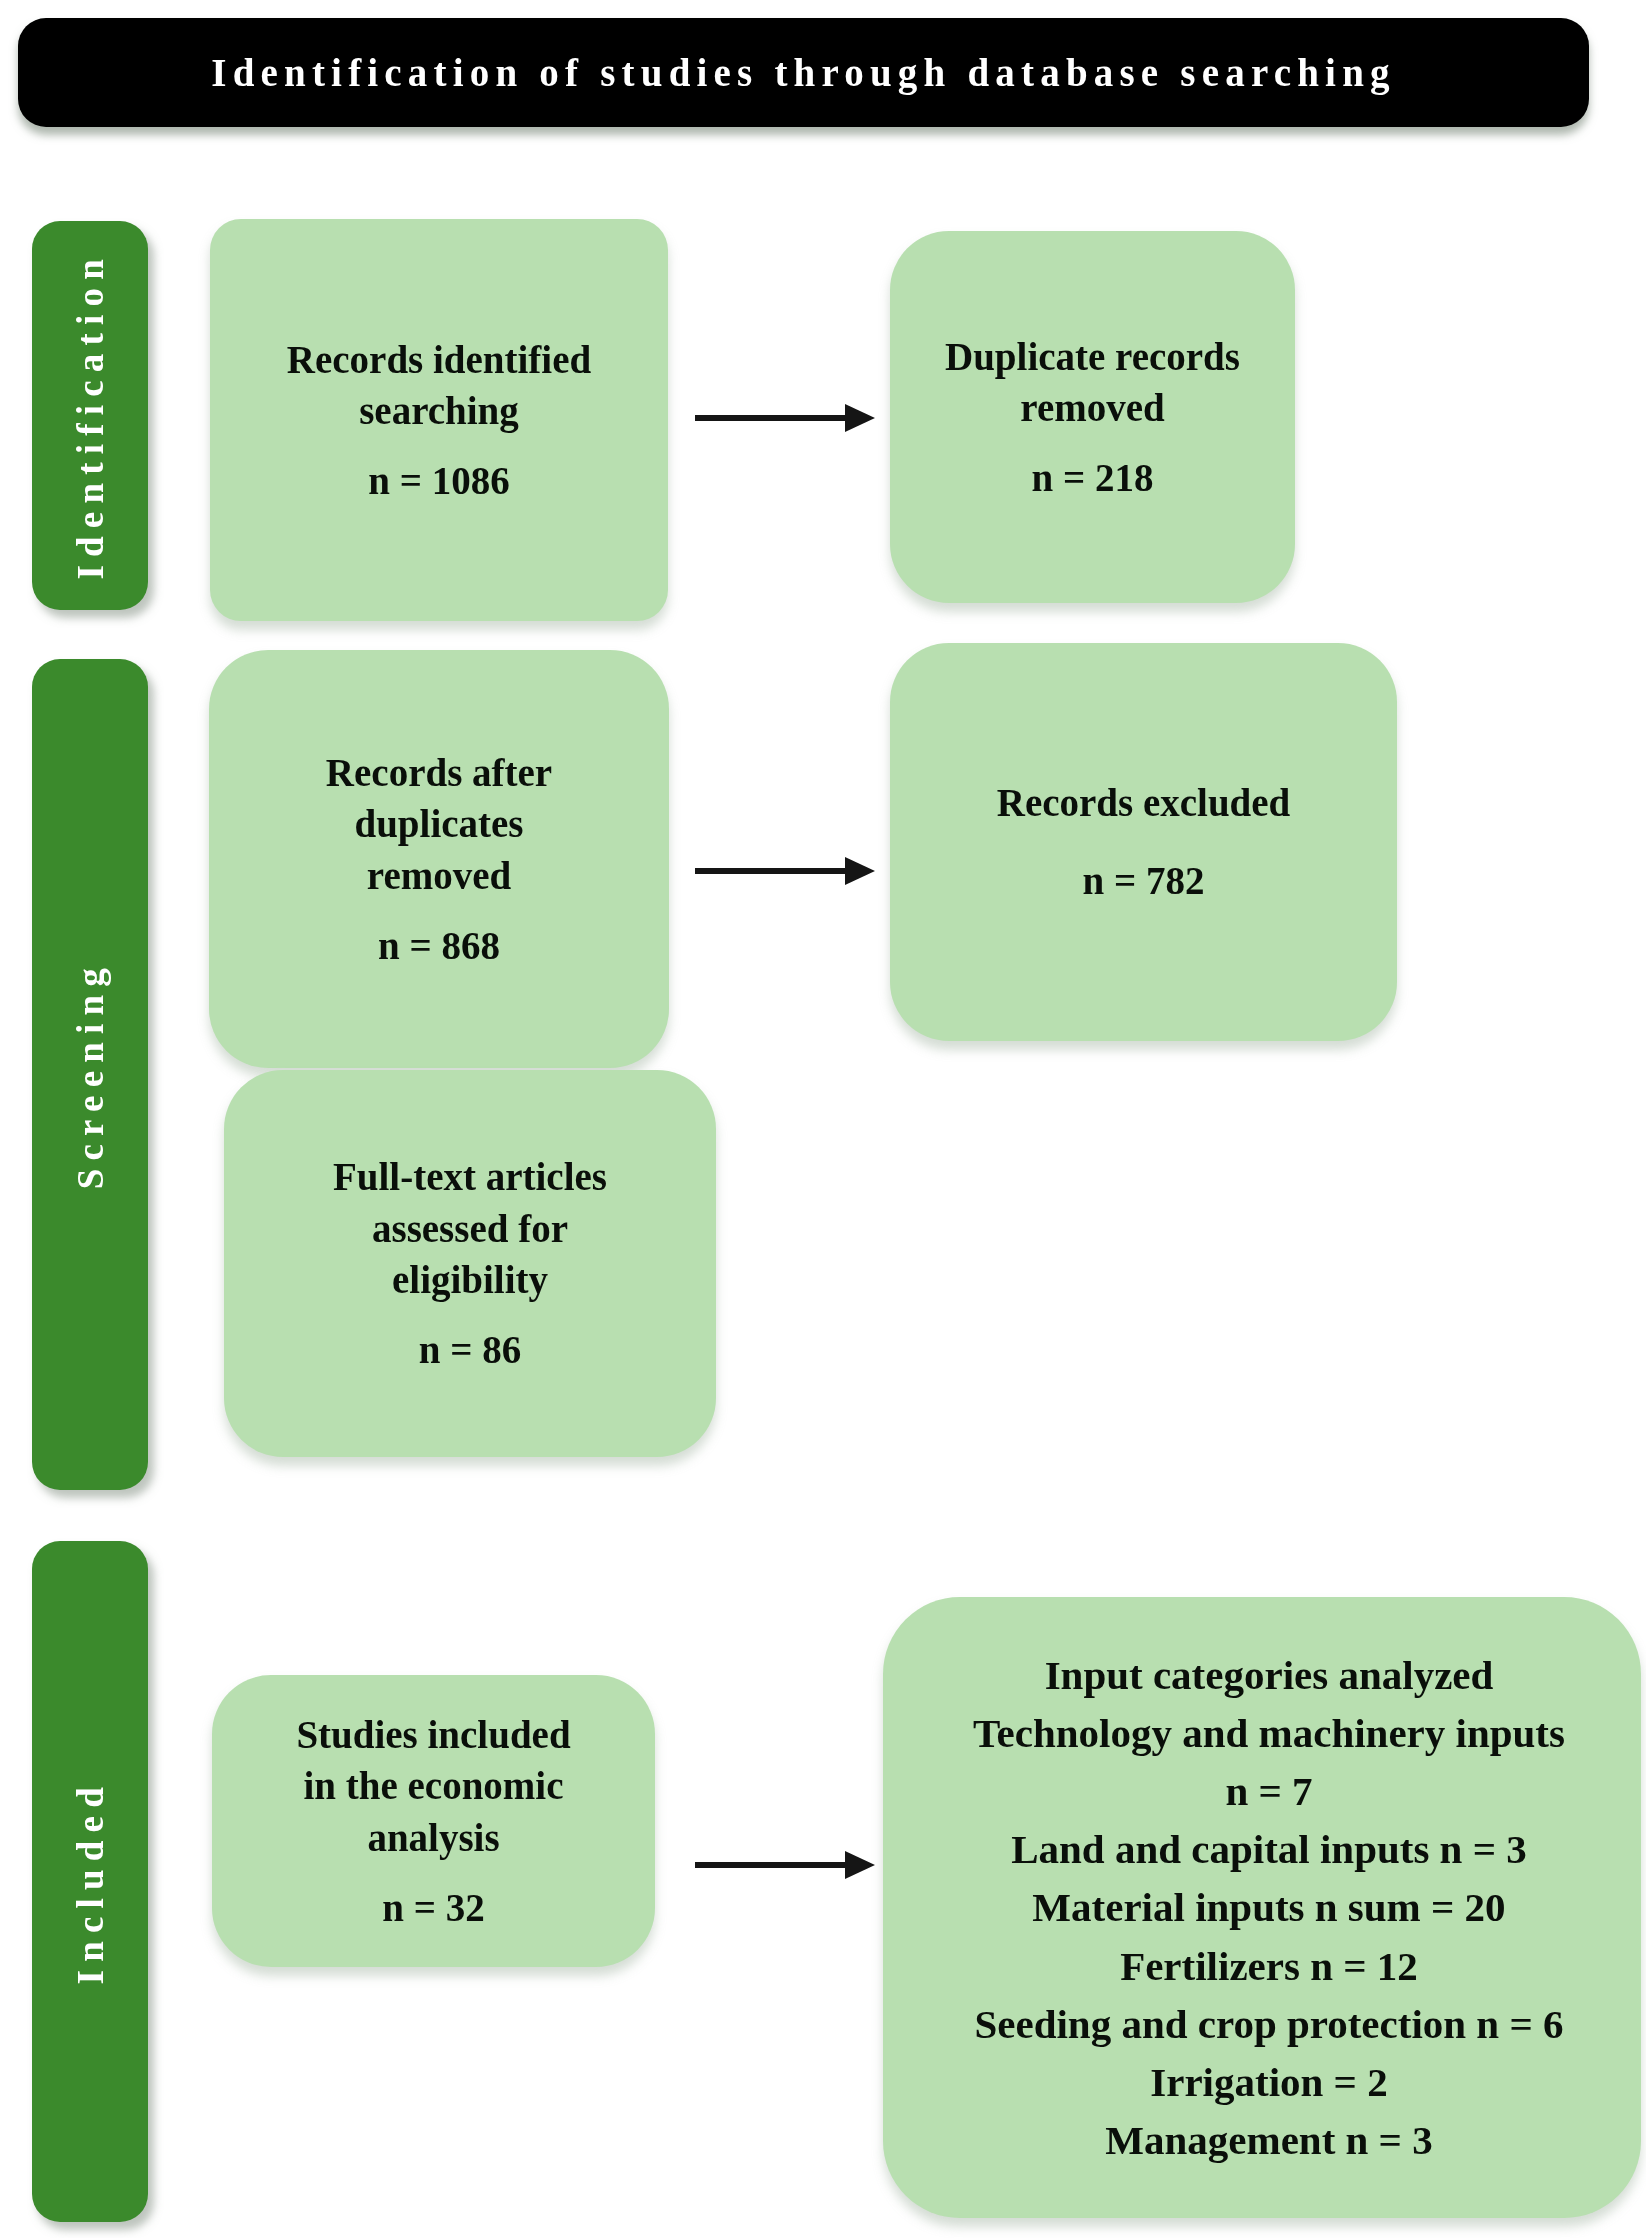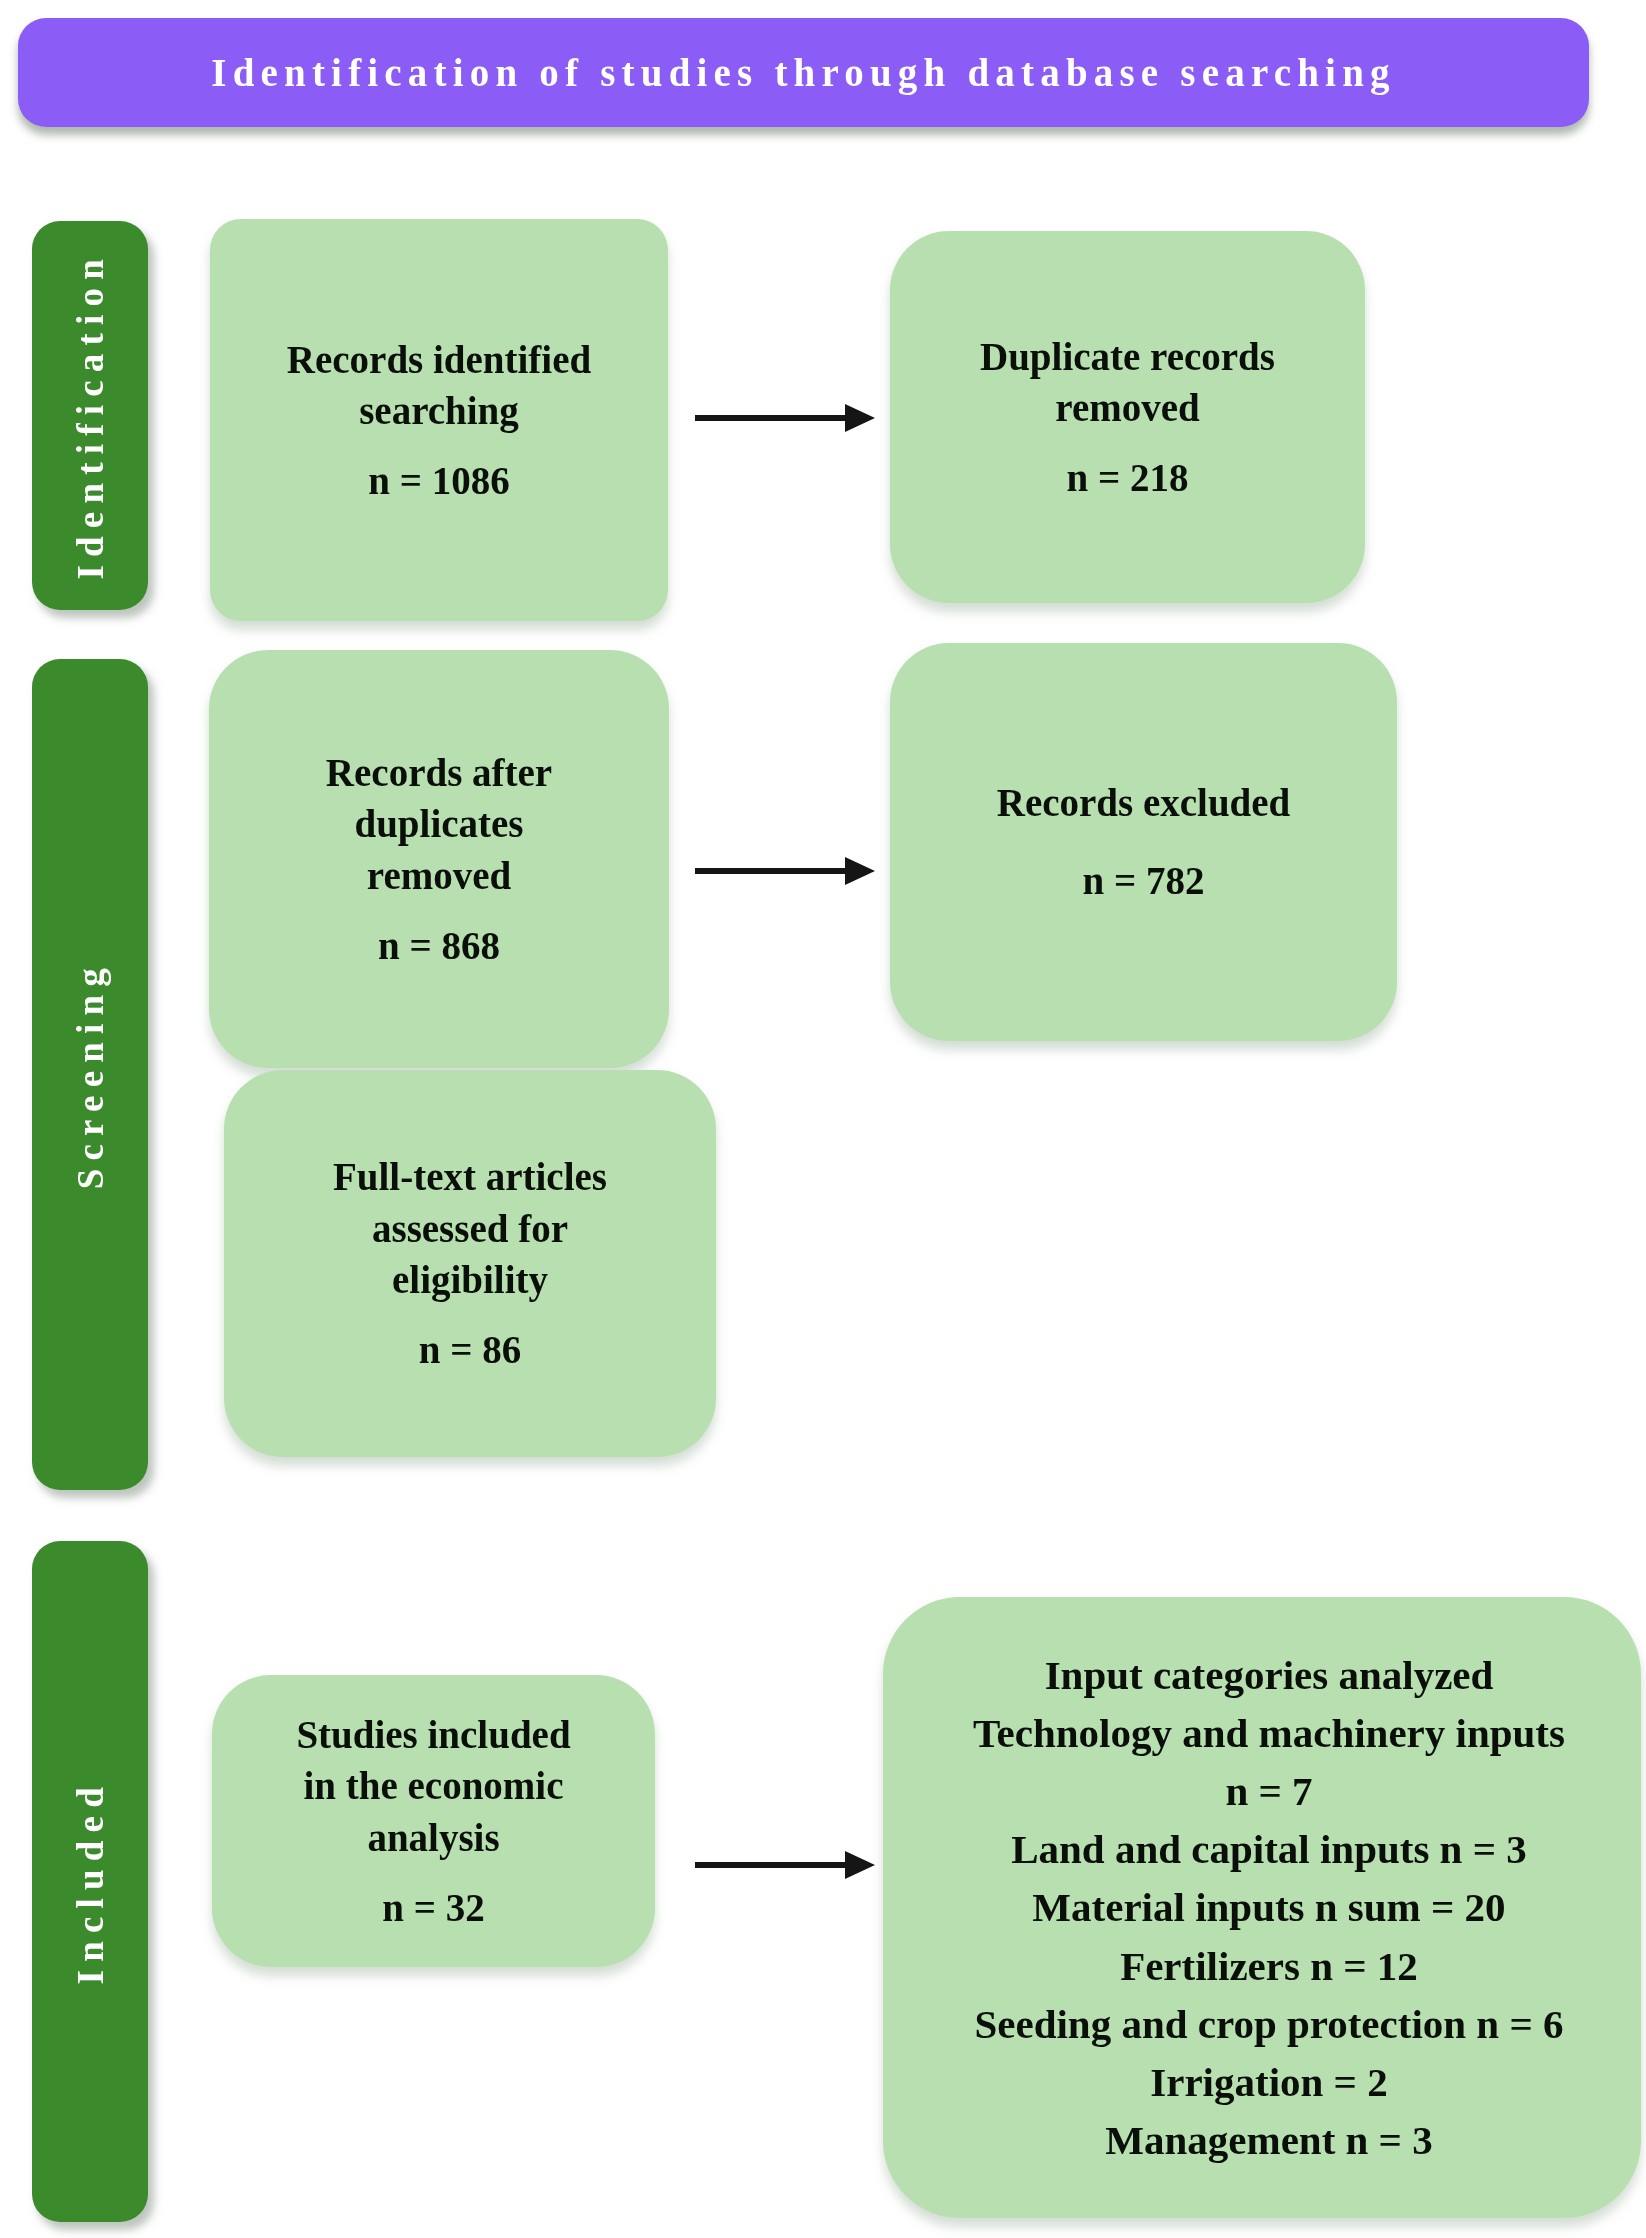--- a/index.html
+++ b/index.html
@@ -12,21 +12,21 @@
     font-family: "Liberation Serif", "DejaVu Serif", serif;
     font-weight: bold;
     overflow: hidden;
   }
 
   
   .banner {
     position: absolute;
     left: 18px; top: 18px;
     width: 1571px; height: 109px;
-    background: #8b5cf6;
+    background: #000000;
     border-radius: 28px;
     display: flex; align-items: center; justify-content: center;
     box-shadow: 0 7.2px 8.2px rgba(110,125,110,0.55);
   }
   .banner-text {
     color: #ffffff;
     font-size: 39px;
     letter-spacing: 6.2px;
     white-space: nowrap;
   }
@@ -61,21 +61,21 @@
     align-items: center; justify-content: center;
     color: #0a0f0a;
     font-size: 39px;
     text-align: center;
     box-shadow: 0 8.2px 10.3px rgba(145,165,145,0.38);
   }
   .gbox .line { display: block; line-height: 1.32; }
   .box-count { margin-top: 18.5px; line-height: 1.32; }
 
   .box-records-identified  { left: 210px;  top: 219px;  width: 458px;  height: 402px; border-radius: 31px; }
-  .box-duplicates-removed  { left: 890px; top: 231px;  width: 475px;  height: 372px; text-align: center; }
+  .box-duplicates-removed  { left: 890px; top: 231px;  width: 405px;  height: 372px; text-align: center; }
   .box-after-duplicates    { left: 209px;  top: 650px; width: 460px;  height: 418px; }
   .box-records-excluded    { left: 890px; top: 643px; width: 507px;  height: 398px; gap: 8px; }
   .box-fulltext-assessed   { left: 224px;  top: 1070px; width: 492px;  height: 387px; }
   .box-studies-included    { left: 212px;  top: 1675px; width: 443px;  height: 292px; }
   .box-input-categories    { left: 883px; top: 1597px; width: 744px; height: 621px;
                              font-size: 41px; border-radius: 77px; padding-left: 14px; }
   .box-input-categories .line { line-height: 1.42; }
 
   
   .arrow { position: absolute; height: 0; }

